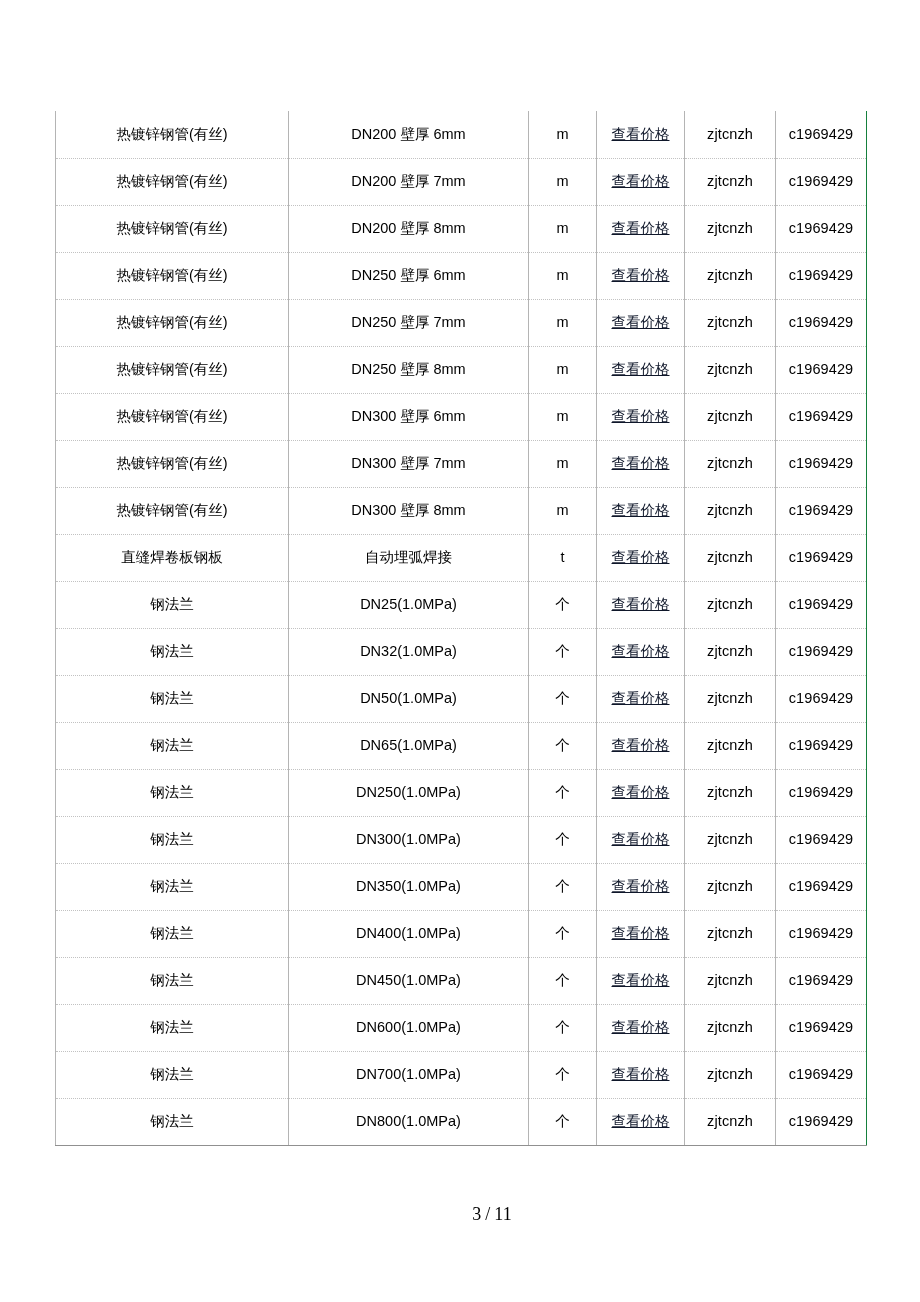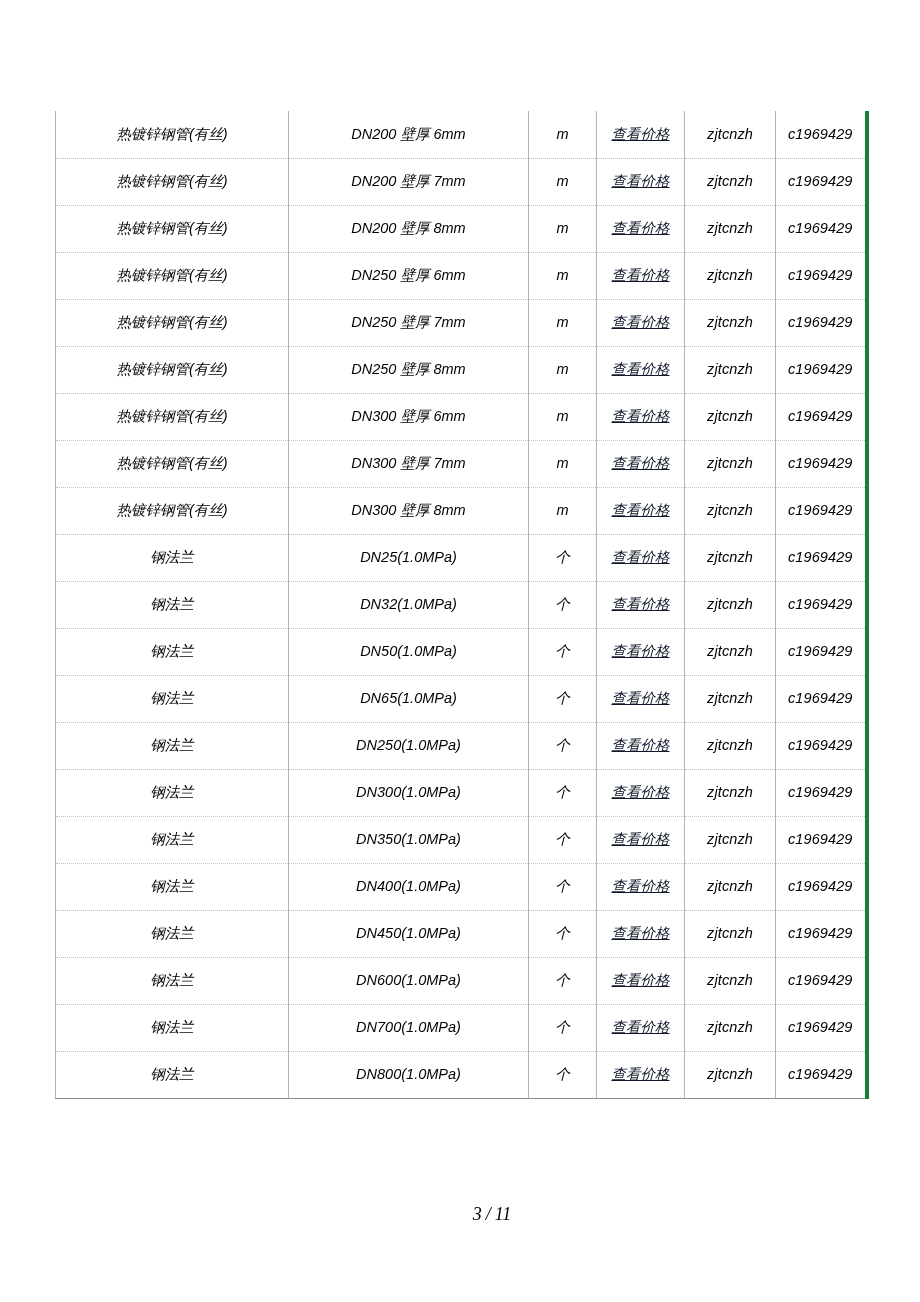--- a/index.html
+++ b/index.html
@@ -15,21 +15,20 @@
     color: #000000;
     overflow: hidden;
   }
 
   .page {
     position: absolute;
     left: 0;
     top: 0;
     width: 920px;
     height: 1288px;
-    font-style: italic;
   }
 
   
   .price-table {
     position: absolute;
     left: 55px;
     top: 111px;
     width: 811px;
     border-collapse: collapse;
     table-layout: fixed;
@@ -59,21 +58,21 @@
     border-right: 1px solid #b4b4b4;
     border-bottom: 1px dotted #c2c2c2;
     white-space: nowrap;
     overflow: hidden;
   }
 
   .price-table td.first-col {
     border-left: 1px solid #b4b4b4;
   }
   .price-table td.last-col {
-    border-right: 4px solid #15803d;
+    border-right: 1px solid #15803d;
   }
 
   .price-table tr:last-child td {
     border-bottom: 1px solid #909090;
   }
 
   .cell-name,
   .cell-spec {
     font-size: 15px;
   }
@@ -189,20 +188,28 @@
         </tr>
         <tr>
           <td class="cell-name first-col"><span>热镀锌钢管(有丝)</span></td>
           <td class="cell-spec"><span>DN300  壁厚 8mm</span></td>
           <td class="cell-unit"><span>m</span></td>
           <td class="cell-price"><a class="price-link">查看价格</a></td>
           <td class="cell-user"><span>zjtcnzh</span></td>
           <td class="cell-code last-col"><span>c1969429</span></td>
         </tr>
         <tr>
+          <td class="cell-name first-col"><span>直缝焊卷板钢板</span></td>
+          <td class="cell-spec"><span>自动埋弧焊接</span></td>
+          <td class="cell-unit"><span>t</span></td>
+          <td class="cell-price"><a class="price-link">查看价格</a></td>
+          <td class="cell-user"><span>zjtcnzh</span></td>
+          <td class="cell-code last-col"><span>c1969429</span></td>
+        </tr>
+        <tr>
           <td class="cell-name first-col"><span>钢法兰</span></td>
           <td class="cell-spec"><span>DN25(1.0MPa)</span></td>
           <td class="cell-unit"><span>个</span></td>
           <td class="cell-price"><a class="price-link">查看价格</a></td>
           <td class="cell-user"><span>zjtcnzh</span></td>
           <td class="cell-code last-col"><span>c1969429</span></td>
         </tr>
         <tr>
           <td class="cell-name first-col"><span>钢法兰</span></td>
           <td class="cell-spec"><span>DN32(1.0MPa)</span></td>

